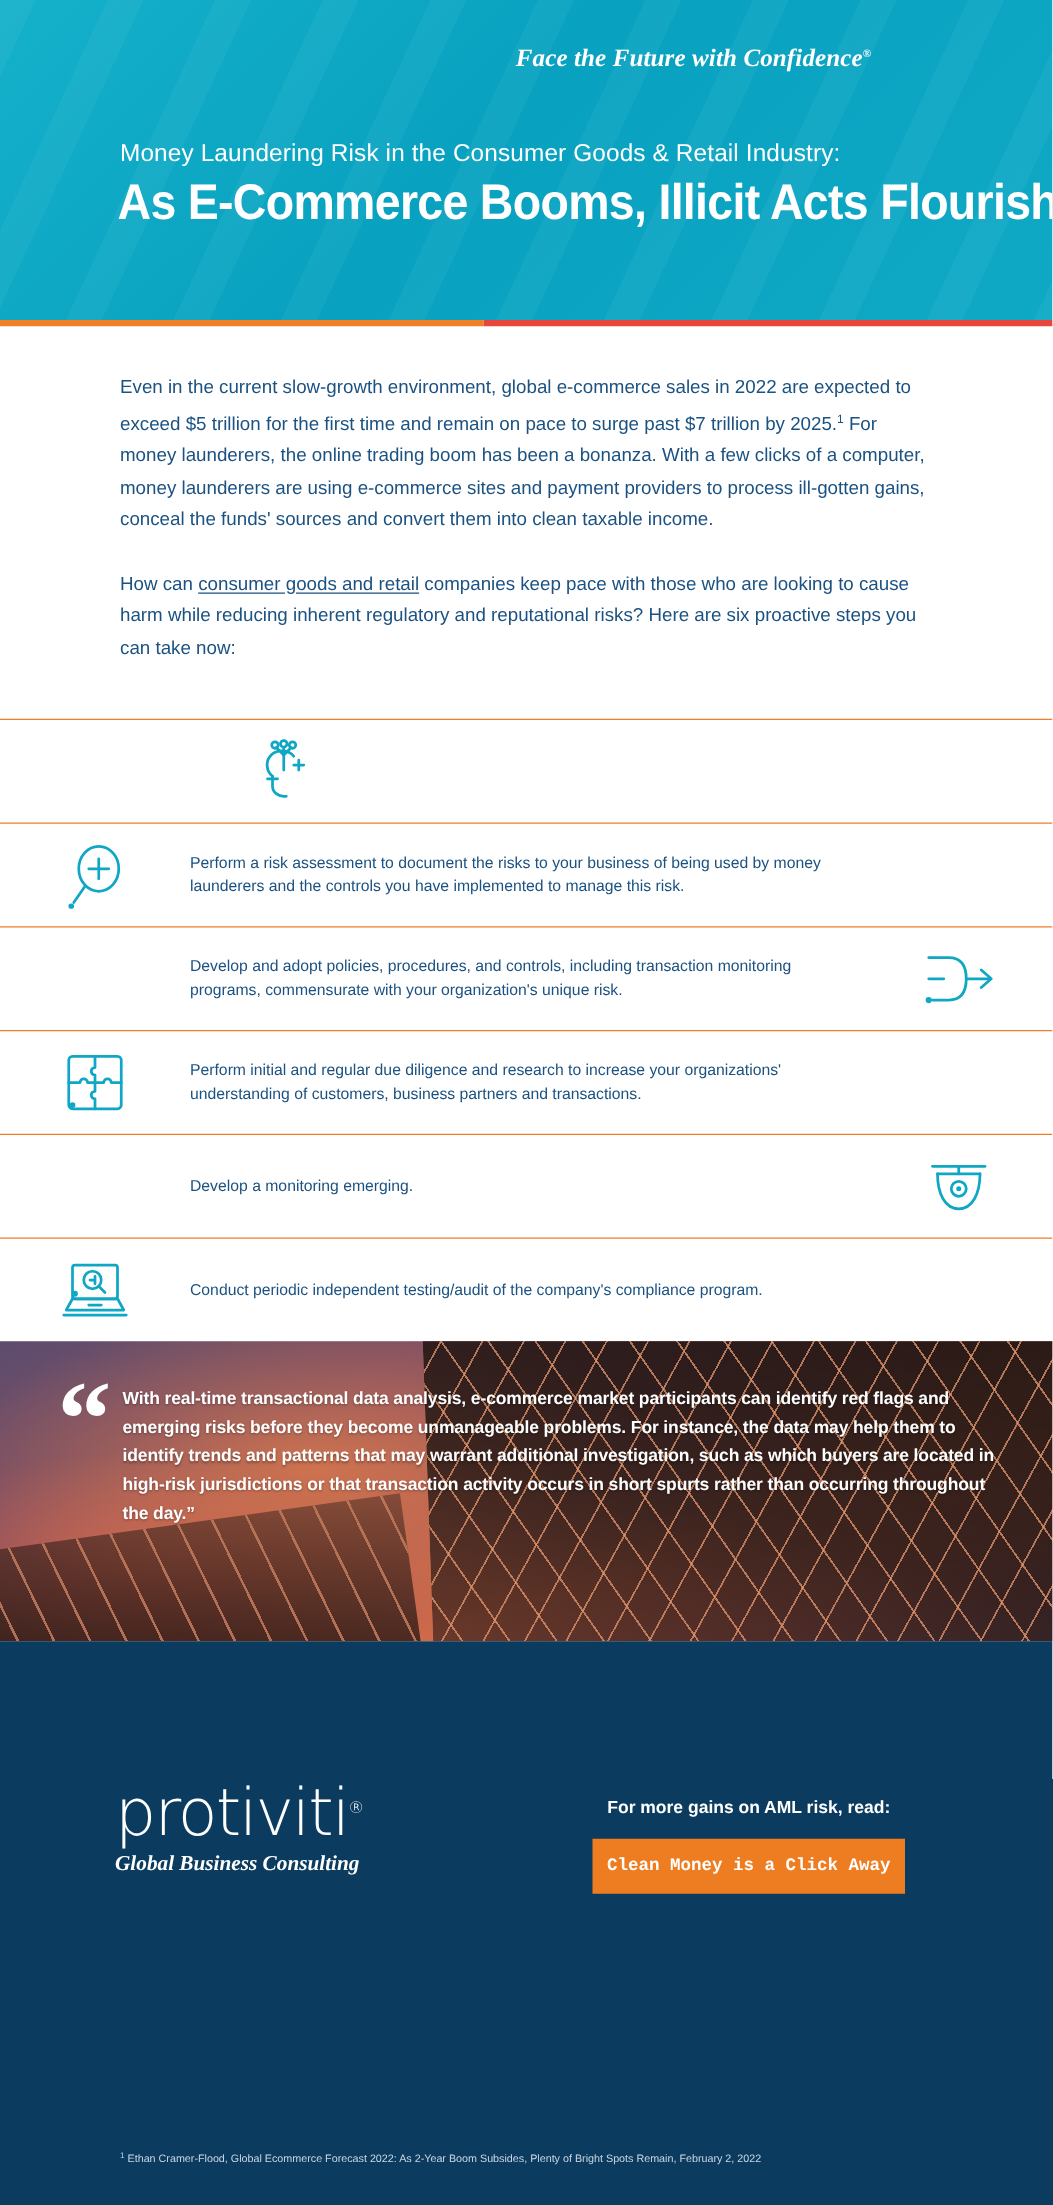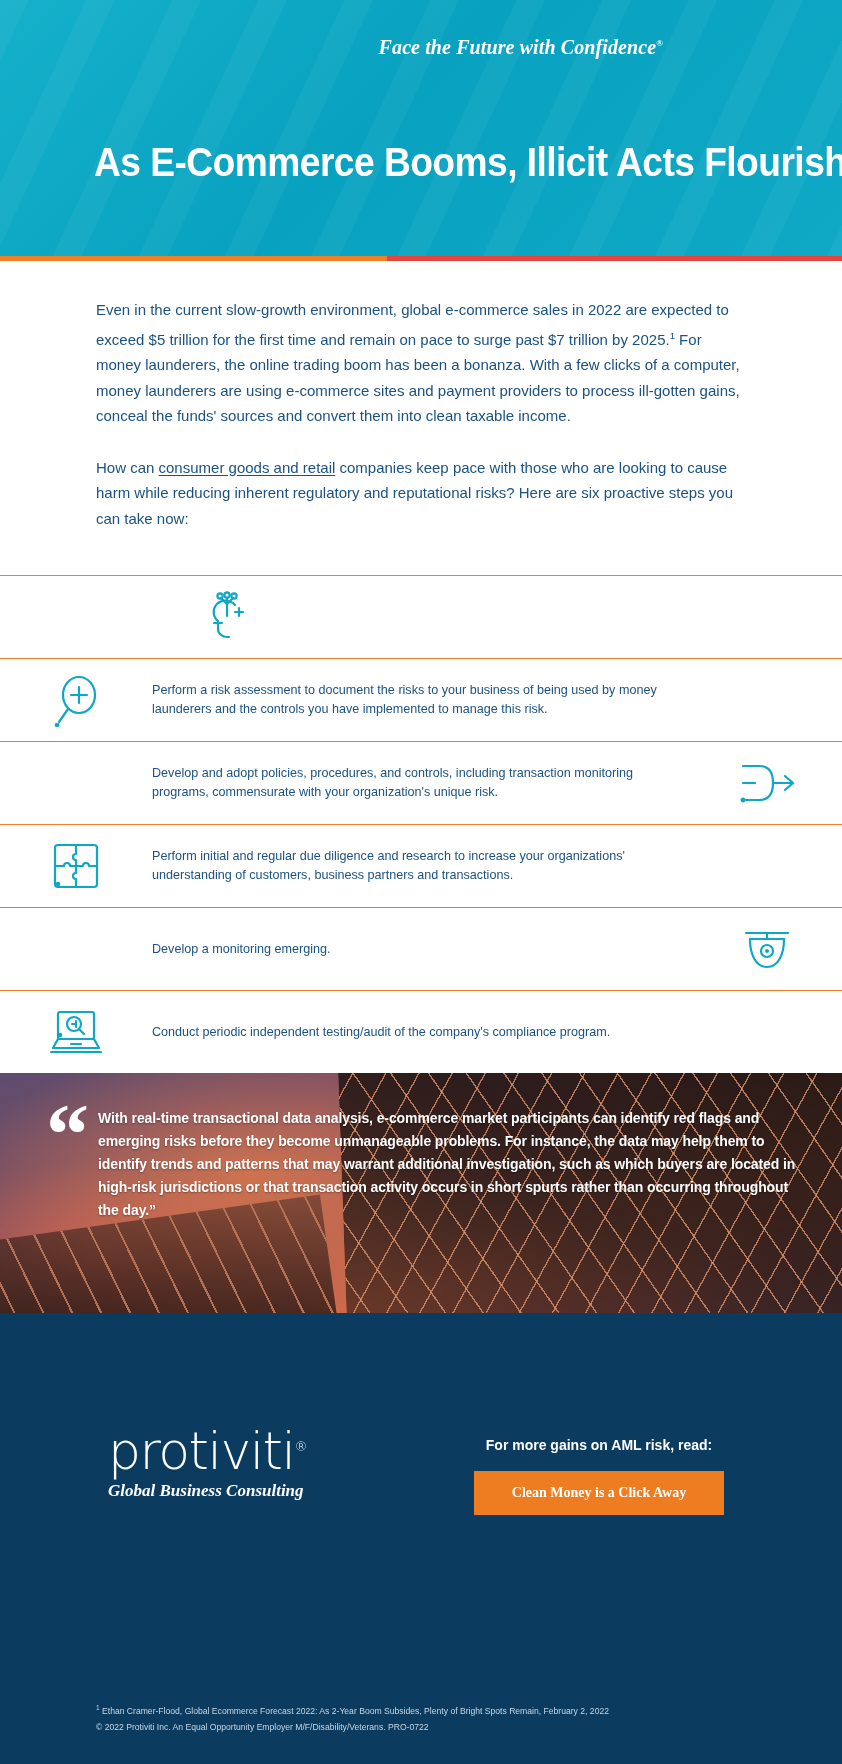--- a/index.html
+++ b/index.html
@@ -28,21 +28,21 @@
     background: repeating-linear-gradient(
       115deg,
       rgba(255,255,255,0.045) 0px,
       rgba(255,255,255,0.045) 26px,
       rgba(255,255,255,0.0) 26px,
       rgba(255,255,255,0.0) 78px);
     pointer-events: none;
   }
   .tagline {
     position: absolute;
-    right: 179px;
+    right: 145px;
     top: 36px;
     color: #ffffff;
     font-family: "Liberation Serif", serif;
     font-style: italic;
     font-weight: 700;
     font-size: 20px;
     letter-spacing: .1px;
     white-space: nowrap;
   }
   .tagline sup { font-size: 9px; vertical-align: super; font-style: normal; }
@@ -189,21 +189,21 @@
     line-height: 15px;
     text-shadow: 0 1px 2px rgba(0,0,0,0.4);
   }
 
   
   .footer {
     position: relative;
     height: 460px;
     background: #0b3c60;
   }
-  .logo-block { position: absolute; left: 108px; top: 108px; }
+  .logo-block { position: absolute; left: 92px; top: 108px; }
   .logo-word {
     color: #ffffff;
     font-size: 52px;
     font-weight: 300;
     letter-spacing: -1.5px;
     line-height: 52px;
     font-family: "DejaVu Sans", sans-serif;
   }
   .logo-word sup { font-size: 13px; vertical-align: super; letter-spacing: 0; }
   .logo-sub {
@@ -227,39 +227,40 @@
   .cta-button {
     display: block;
     width: 250px;
     padding: 14px 6px;
     background: #ee7d22;
     color: #ffffff;
     font-size: 14px;
     font-weight: 700;
     border: none;
     cursor: pointer;
-    font-family: Liberation Serif, serif;
+    font-family: Liberation Mono, monospace;
   }
   .footnotes {
     position: absolute;
     left: 96px; bottom: 38px;
     color: #c9d6e2;
     font-size: 8.6px;
     line-height: 16px;
   }
   .footnotes sup { font-size: 6.5px; vertical-align: super; }
 </style>
 </head>
 <body>
 
 <div class="page">
 
   <div class="header">
     <div class="stripes"></div>
     <div class="tagline"><span>Face the Future with Confidence</span><sup>®</sup></div>
+    <div class="kicker">Money Laundering Risk in the Consumer Goods &amp; Retail Industry:</div>
     <div class="headline">As E-Commerce Booms, Illicit Acts Flourish</div>
   </div>
   <div class="rule-bar">
     <div class="seg-orange"></div>
     <div class="seg-red"></div>
   </div>
 
   <div class="body-copy">
     <p><span>Even in the current slow-growth environment, global e-commerce sales in 2022 are expected to exceed $5 trillion for the first time and remain on pace to surge past $7 trillion by 2025.</span><sup>1</sup><span> For money launderers, the online trading boom has been a bonanza. With a few clicks of a computer, money launderers are using e-commerce sites and payment providers to process ill-gotten gains, conceal the funds' sources and convert them into clean taxable income.</span></p>
     <p><span>How can </span><a class="inline-link" href="#">consumer goods and retail</a><span> companies keep pace with those who are looking to cause harm while reducing inherent regulatory and reputational risks? Here are six proactive steps you can take now:</span></p>
@@ -378,17 +379,16 @@
     <div class="logo-block">
       <div class="logo-word"><span>protiviti</span><sup>®</sup></div>
       <div class="logo-sub">Global Business Consulting</div>
     </div>
     <div class="cta-block">
       <div class="cta-label">For more gains on AML risk, read:</div>
       <button class="cta-button">Clean Money is a Click Away</button>
     </div>
     <div class="footnotes">
       <div><sup>1</sup><span> Ethan Cramer-Flood, Global Ecommerce Forecast 2022: As 2-Year Boom Subsides, Plenty of Bright Spots Remain, February 2, 2022</span></div>
-      <div>© 2022 Protiviti Inc. An Equal Opportunity Employer M/F/Disability/Veterans. PRO-0722</div>
     </div>
   </div>
 
 </div>
 
 </body></html>

